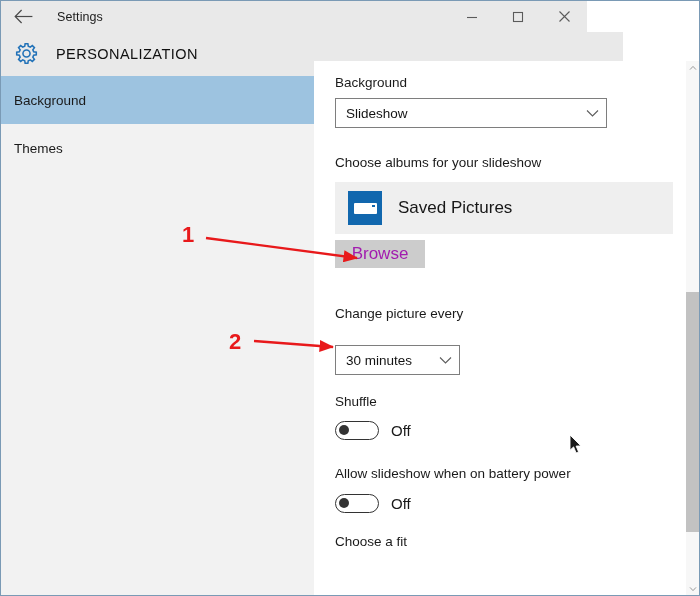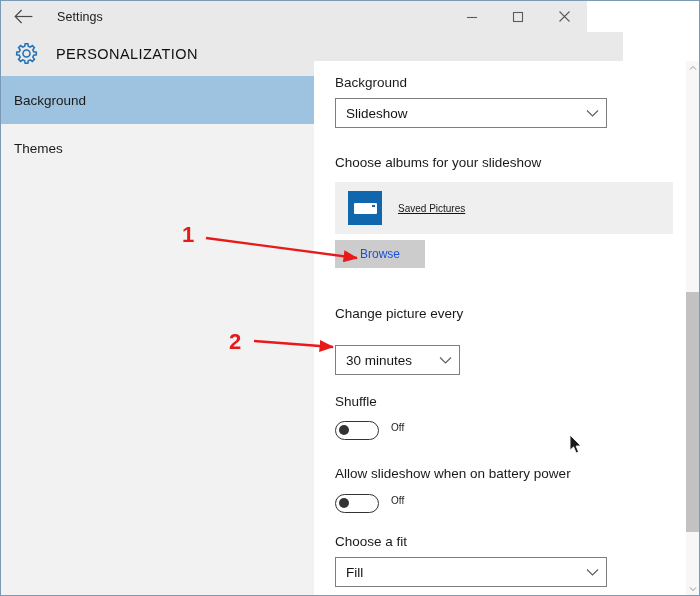--- a/index.html
+++ b/index.html
@@ -208,35 +208,34 @@
   #album-thumb-dot {
     position: absolute;
     right: 2px;
     top: 2px;
     width: 2.5px;
     height: 2.5px;
     background: #1167ae;
   }
   #album-name {
     margin-left: 16px;
-    font-size: 10px;
+    font-size: 17px;
     color: #171717;
-    text-decoration: underline;
   }
 
   #browse-button {
     position: absolute;
     left: 21px;
     top: 179px;
     width: 90px;
     height: 28px;
     background: #cccccc;
     border: none;
-    font-size: 12px;
-    color: #1d4ed8;
+    font-size: 17px;
+    color: #a21caf;
     display: flex;
     align-items: center;
     justify-content: center;
     font-family: "Liberation Sans", sans-serif;
   }
 
   .toggle {
     position: absolute;
     width: 44px;
     height: 19px;
@@ -249,21 +248,21 @@
     position: absolute;
     left: 3px;
     top: 3px;
     width: 10px;
     height: 10px;
     border-radius: 50%;
     background: #333333;
   }
   .toggle-state {
     position: absolute;
-    font-size: 10px;
+    font-size: 15px;
     color: #1a1a1a;
   }
 
   
   #scrollbar {
     position: absolute;
     left: 685px;
     top: 60px;
     width: 13px;
     height: 535px;
@@ -424,28 +423,20 @@
     <div class="toggle-state" style="left:77px; top:361px;">Off</div>
 
     <div class="label" style="left:21px; top:405px;">Allow slideshow when on battery power</div>
     <div class="toggle" style="left:21px; top:433px;">
       <div class="toggle-knob"></div>
     </div>
     <div class="toggle-state" style="left:77px; top:434px;">Off</div>
 
     <div class="label" style="left:21px; top:473px;">Choose a fit</div>
 
-    <div class="combo" style="left:21px; top:496px; width:272px;">
-      <span class="combo-value">Fill</span>
-      <span class="combo-chev">
-        <svg width="13" height="9" viewBox="0 0 13 9">
-          <path d="M1 1.5 L6.5 7 L12 1.5" fill="none" stroke="currentColor" stroke-width="1.1"></path>
-        </svg>
-      </span>
-    </div>
   </div>
 
   <div id="scrollbar">
     <div class="sb-arrow" id="sb-arrow-up">
       <svg width="8" height="6" viewBox="0 0 8 6">
         <path d="M1 4.6 L4 1.4 L7 4.6" fill="none" stroke="currentColor" stroke-width="1"></path>
       </svg>
     </div>
     <div id="sb-thumb"></div>
     <div class="sb-arrow" id="sb-arrow-down">

